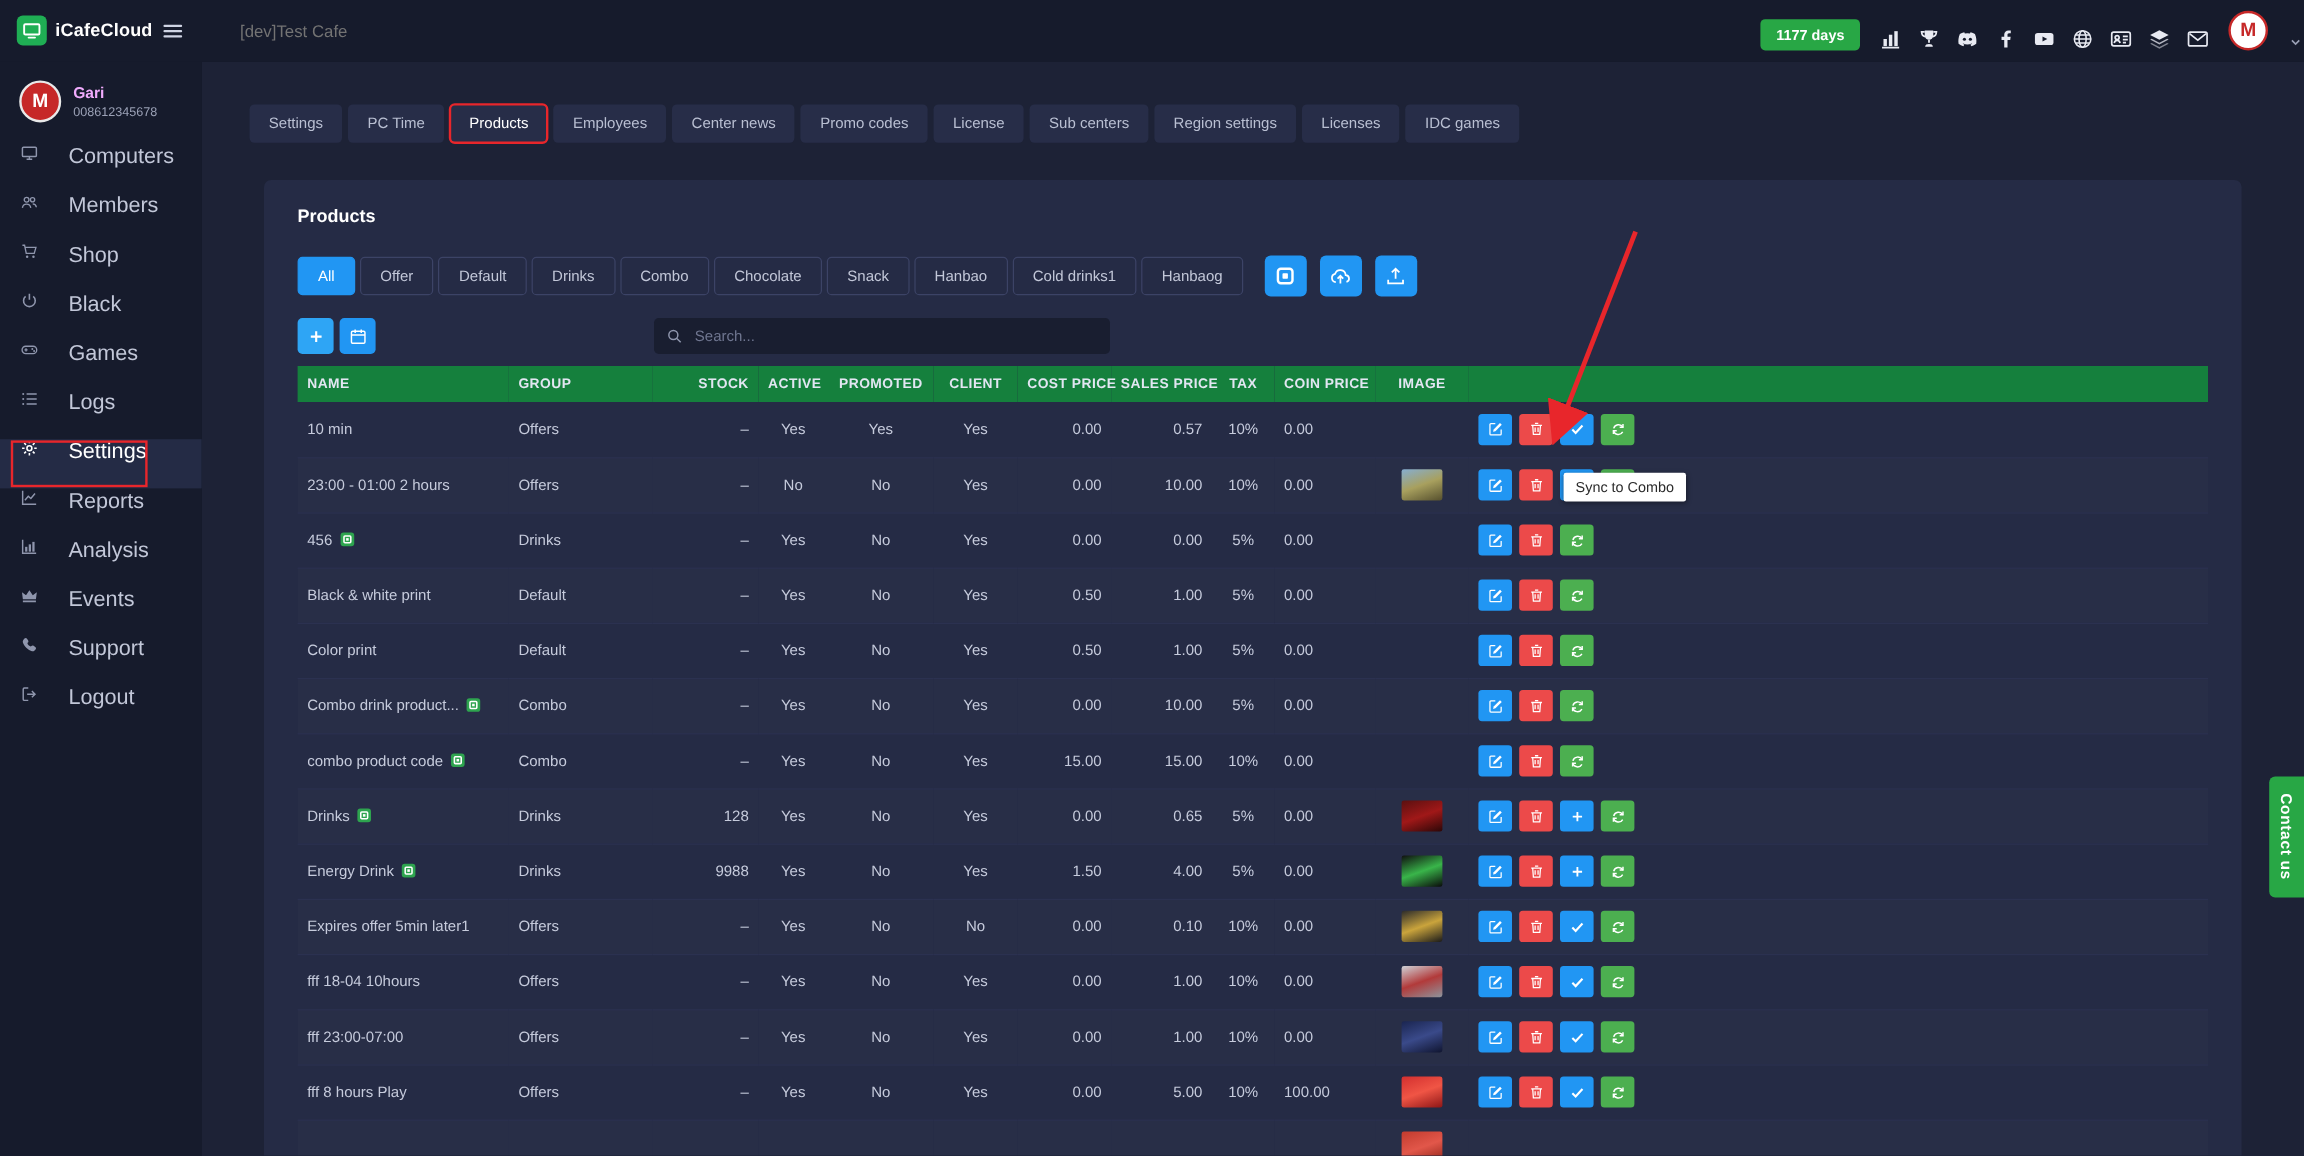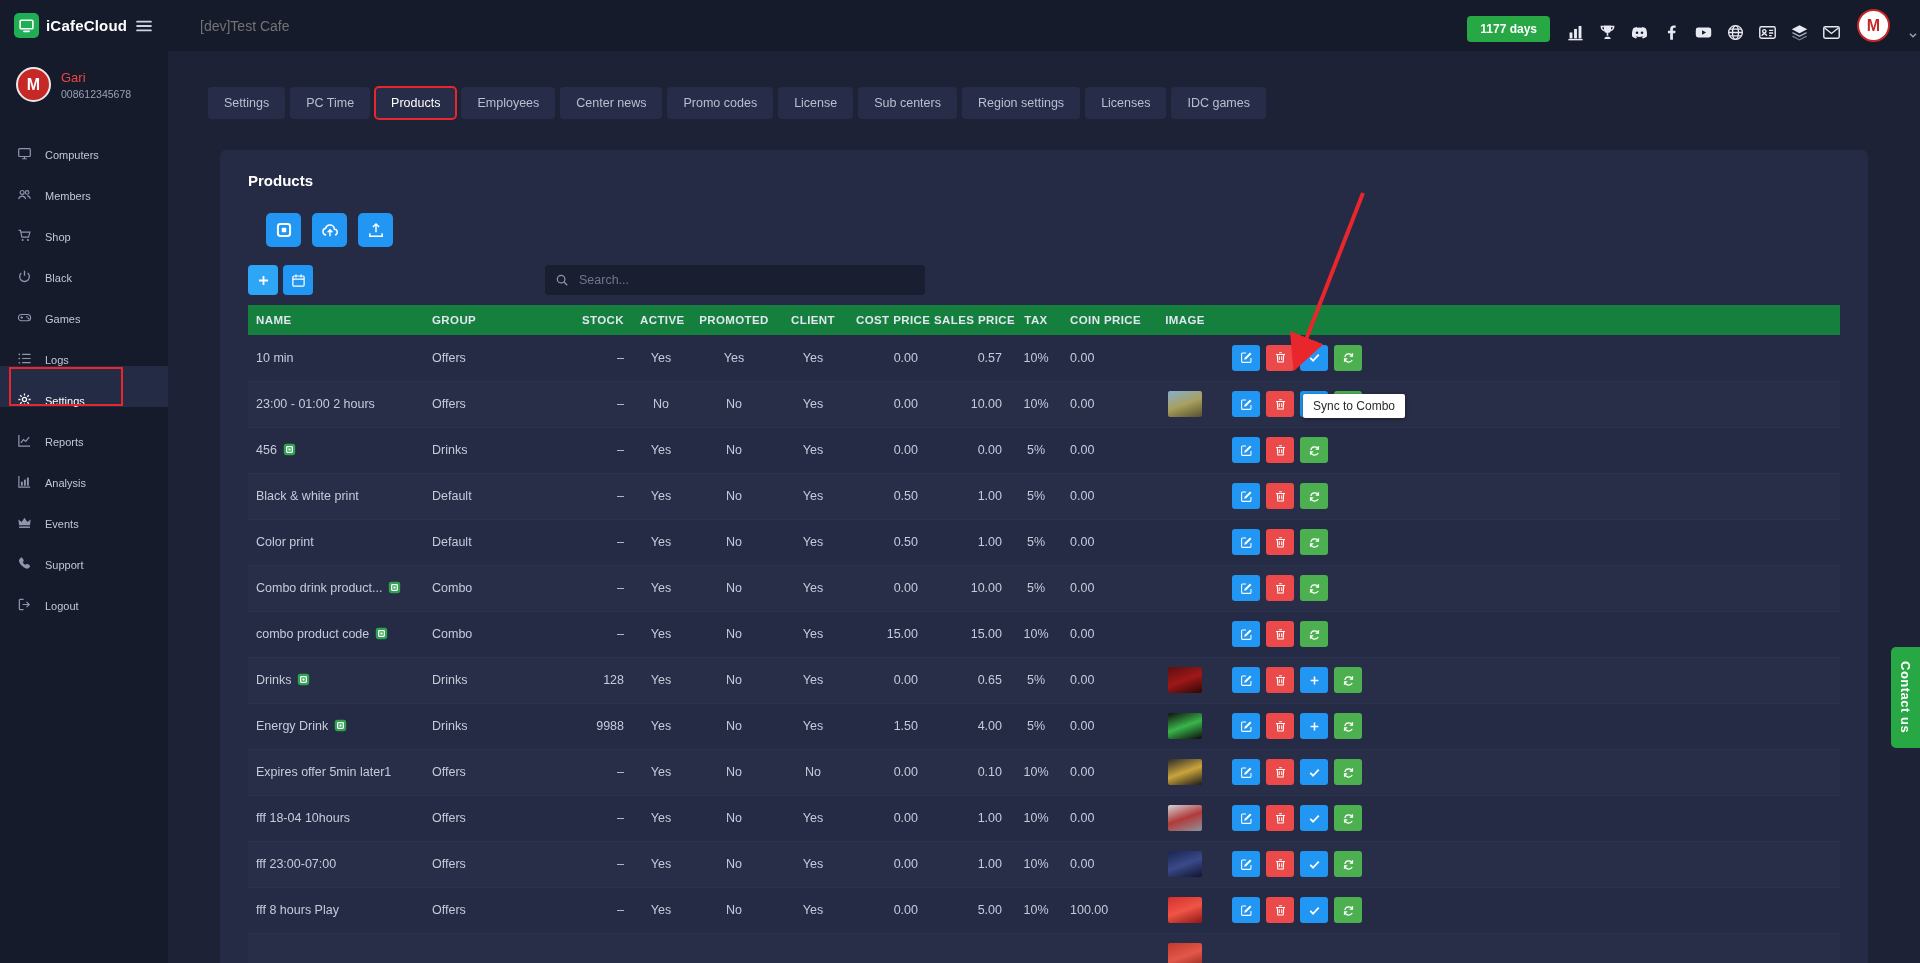--- a/index.html
+++ b/index.html
@@ -27,24 +27,24 @@
             color:#c62828; font-weight:bold; font-size:16px; display:flex; align-items:center;
             justify-content:center; cursor:pointer; }
   .tb-chevron { width:14px; height:14px; color:#9aa0b5; cursor:pointer; }
 
   
   .sidebar { position:fixed; top:51px; left:0; width:168px; height:912px; background:#161b2c; z-index:20; }
   .user-block { display:flex; align-items:center; gap:10px; padding:16px 16px 18px; }
   .user-avatar { width:35px; height:35px; border-radius:50%; background:#c62828; color:#fff;
                  font-weight:bold; font-size:16px; display:flex; align-items:center; justify-content:center;
                  border:2px solid #e9e9e9; flex:none; }
-  .user-name { color:#ef4444; font-size:13px; font-weight:normal; }
+  .user-name { color:#f0abfc; font-size:13px; font-weight:bold; }
   .user-phone { color:#9aa0b5; font-size:10.5px; margin-top:3px; }
-  .menu-item { position:relative; display:flex; align-items:flex-end; gap:13px; height:41px;
-               padding:0 17px; color:#c2c7d8; font-size:11px; cursor:pointer; }
+  .menu-item { position:relative; display:flex; align-items:flex-start; gap:25px; height:41px;
+               padding:0 17px; color:#c2c7d8; font-size:18px; cursor:pointer; }
   .menu-item .icon { width:15px; height:15px; color:#8f96ad; flex:none; }
   .menu-item.active { background:#242b45; color:#fff; }
   .menu-item.active .icon { color:#fff; }
   .menu-item.active::before { content:""; position:absolute; left:9px; top:1px; bottom:1px; width:110px;
                border:2px solid #e8262b; pointer-events:none; }
 
   
   .main { position:absolute; left:168px; top:51px; right:0; bottom:0; overflow:hidden; }
   .tabbar { display:flex; gap:5px; padding:36px 0 0 40px; }
   .tab { background:#272d48; color:#b9bfd2; font-size:12.5px; padding:9px 16px; border-radius:4px;
@@ -355,20 +355,32 @@
       <div class="tab">Sub centers</div>
       <div class="tab">Region settings</div>
       <div class="tab">Licenses</div>
       <div class="tab">IDC games</div>
     </div>
 
   <div class="panel">
     <div class="panel-title">Products</div>
 
     <div class="filterbar" id="filterbar">
+        <div class="filters">
+          <button class="filter active">All</button>
+          <button class="filter">Offer</button>
+          <button class="filter">Default</button>
+          <button class="filter">Drinks</button>
+          <button class="filter">Combo</button>
+          <button class="filter">Chocolate</button>
+          <button class="filter">Snack</button>
+          <button class="filter">Hanbao</button>
+          <button class="filter">Cold drinks1</button>
+          <button class="filter">Hanbaog</button>
+        </div>
         <button class="tool-btn">
           <span class="icon">
             <svg viewBox="0 0 16 16">
               <rect x="2.6" y="2.6" width="10.8" height="10.8" rx="2.2" fill="none" stroke="currentColor" stroke-width="1.8"></rect>
               <rect x="6" y="6" width="4" height="4" rx=".6" fill="currentColor"></rect>
             </svg>
           </span>
         </button>
         <button class="tool-btn">
           <span class="icon">

